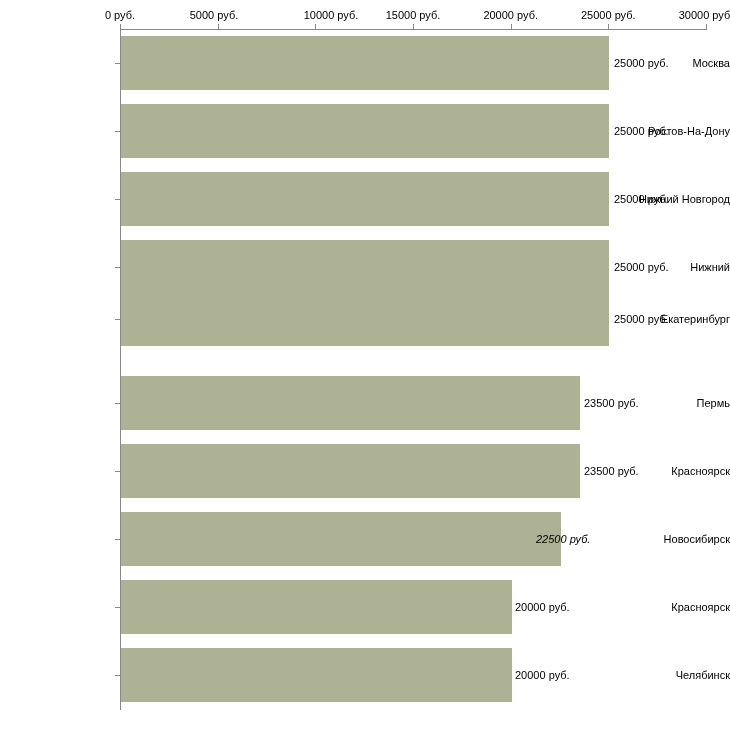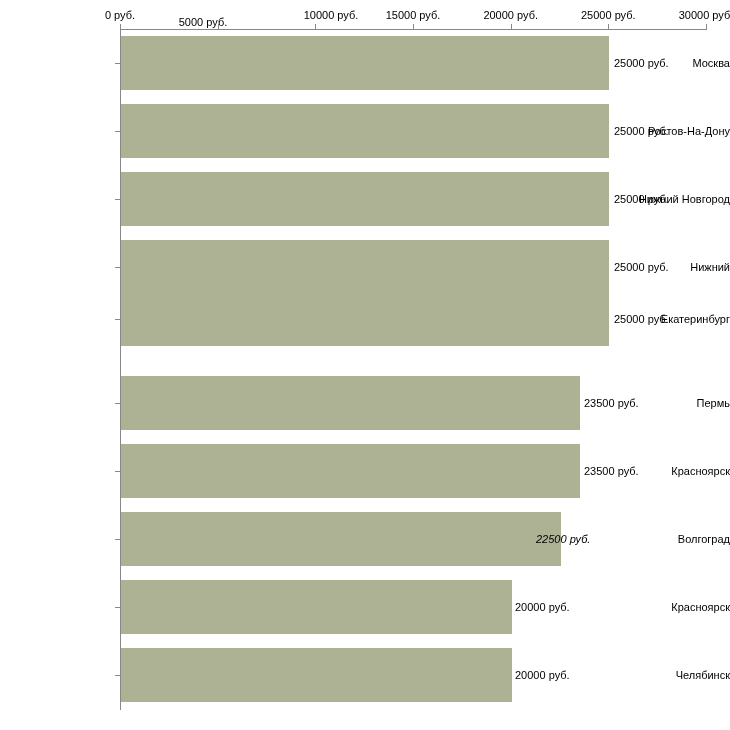--- a/index.html
+++ b/index.html
@@ -99,21 +99,21 @@
     white-space: nowrap;
   }
 </style>
 </head>
 <body>
 
 <div id="chart-root">
 
   <div class="axis-top">
     <div class="tick-label" style="left:120px;">0 руб.</div>
-    <div class="tick-label" style="left:203px;margin-top:7px;">5000 руб.</div>
+    <div class="tick-label" style="left:214px;">5000 руб.</div>
     <div class="tick-label" style="left:331px;">10000 руб.</div>
     <div class="tick-label" style="left:413px;">15000 руб.</div>
     <div class="tick-label" style="left:510.7px;">20000 руб.</div>
     <div class="tick-label" style="left:608.3px;">25000 руб.</div>
     <div class="tick-label" style="left:706px;">30000 руб.</div>
 
     <div class="tick-mark" style="left:120px;"></div>
     <div class="tick-mark" style="left:217.7px;"></div>
     <div class="tick-mark" style="left:315.3px;"></div>
     <div class="tick-mark" style="left:413px;"></div>
@@ -170,21 +170,21 @@
     </div>
 
     <div class="row" style="top:408px;height:68px;">
       <div class="cat-label" style="top:27px;">Красноярск</div>
       <div class="cat-tick" style="top:33px;"></div>
       <div class="bar" style="top:6px;width:459px;"></div>
       <div class="bar-value" style="left:584px;top:27px;">23500 руб.</div>
     </div>
 
     <div class="row" style="top:476px;height:68px;">
-      <div class="cat-label" style="top:27px;">Волгоград</div>
+      <div class="cat-label" style="top:27px;">Новосибирск</div>
       <div class="cat-tick" style="top:33px;"></div>
       <div class="bar" style="top:6px;width:439.5px;"></div>
       <div class="bar-value" style="left:536px;top:27px;font-style:italic;">22500 руб.</div>
     </div>
 
     <div class="row" style="top:544px;height:68px;">
       <div class="cat-label" style="top:27px;">Красноярск</div>
       <div class="cat-tick" style="top:33px;"></div>
       <div class="bar" style="top:6px;width:390.7px;"></div>
       <div class="bar-value" style="left:515px;top:27px;">20000 руб.</div>

